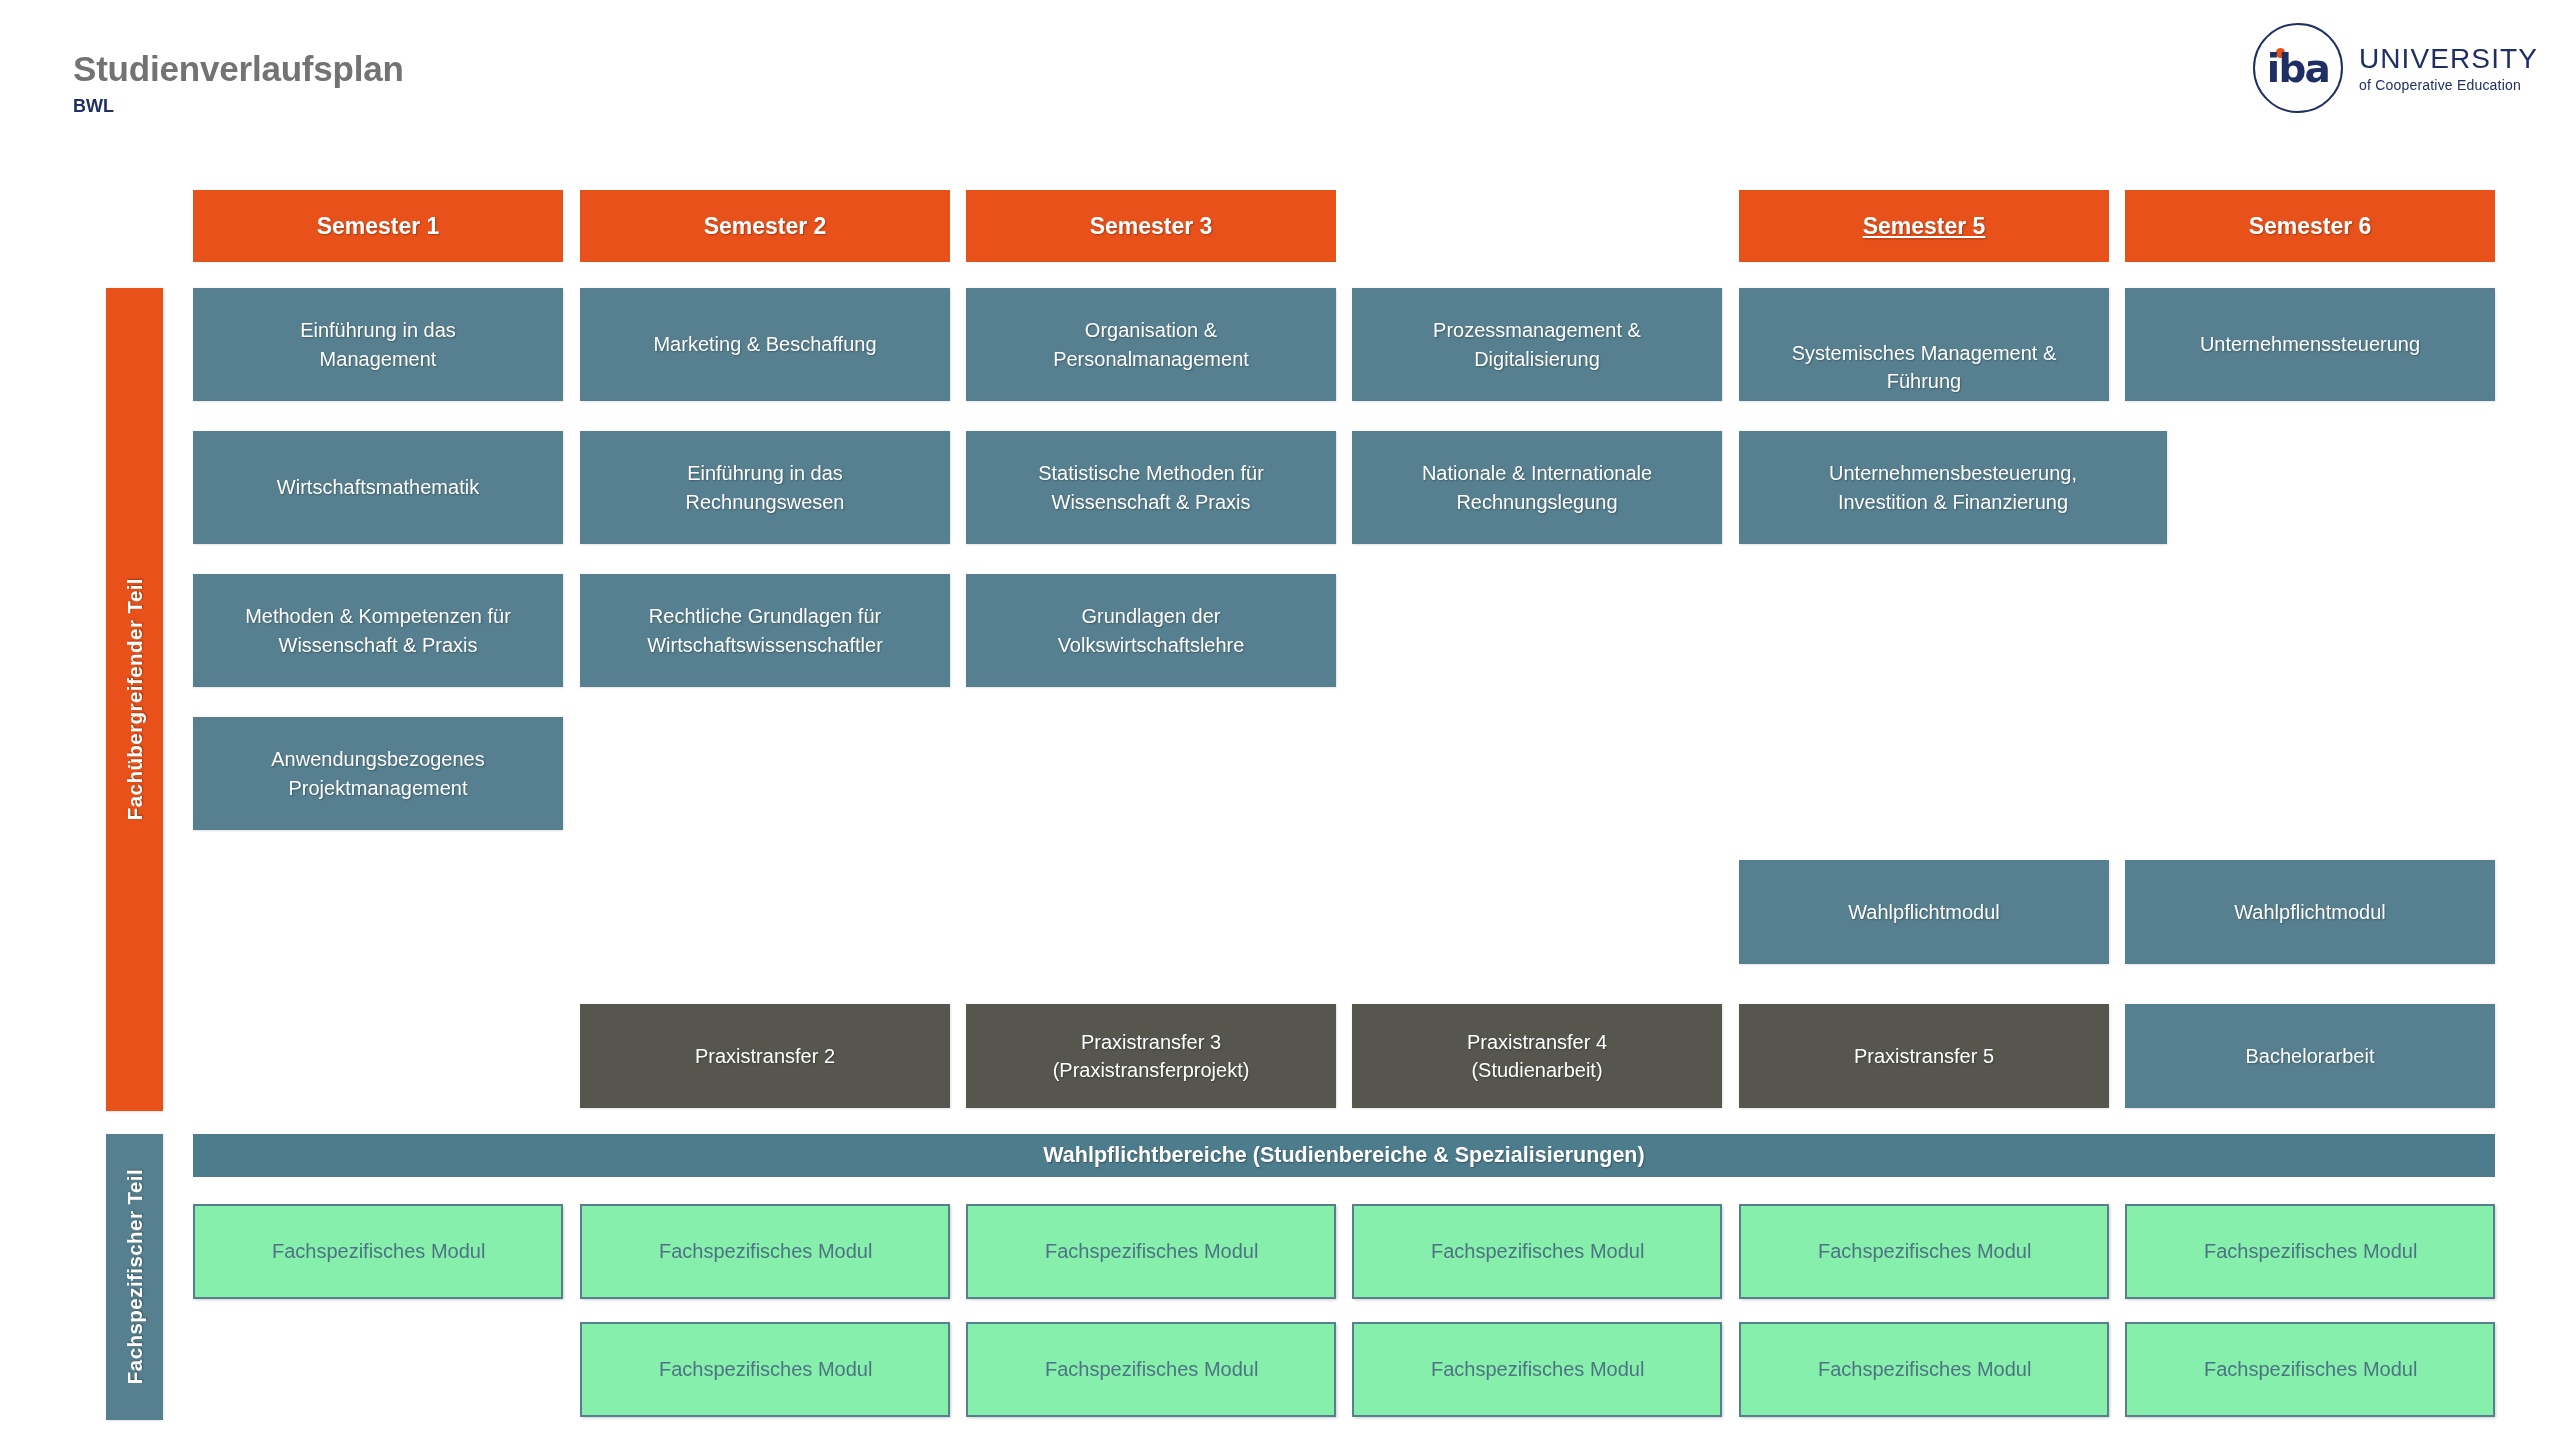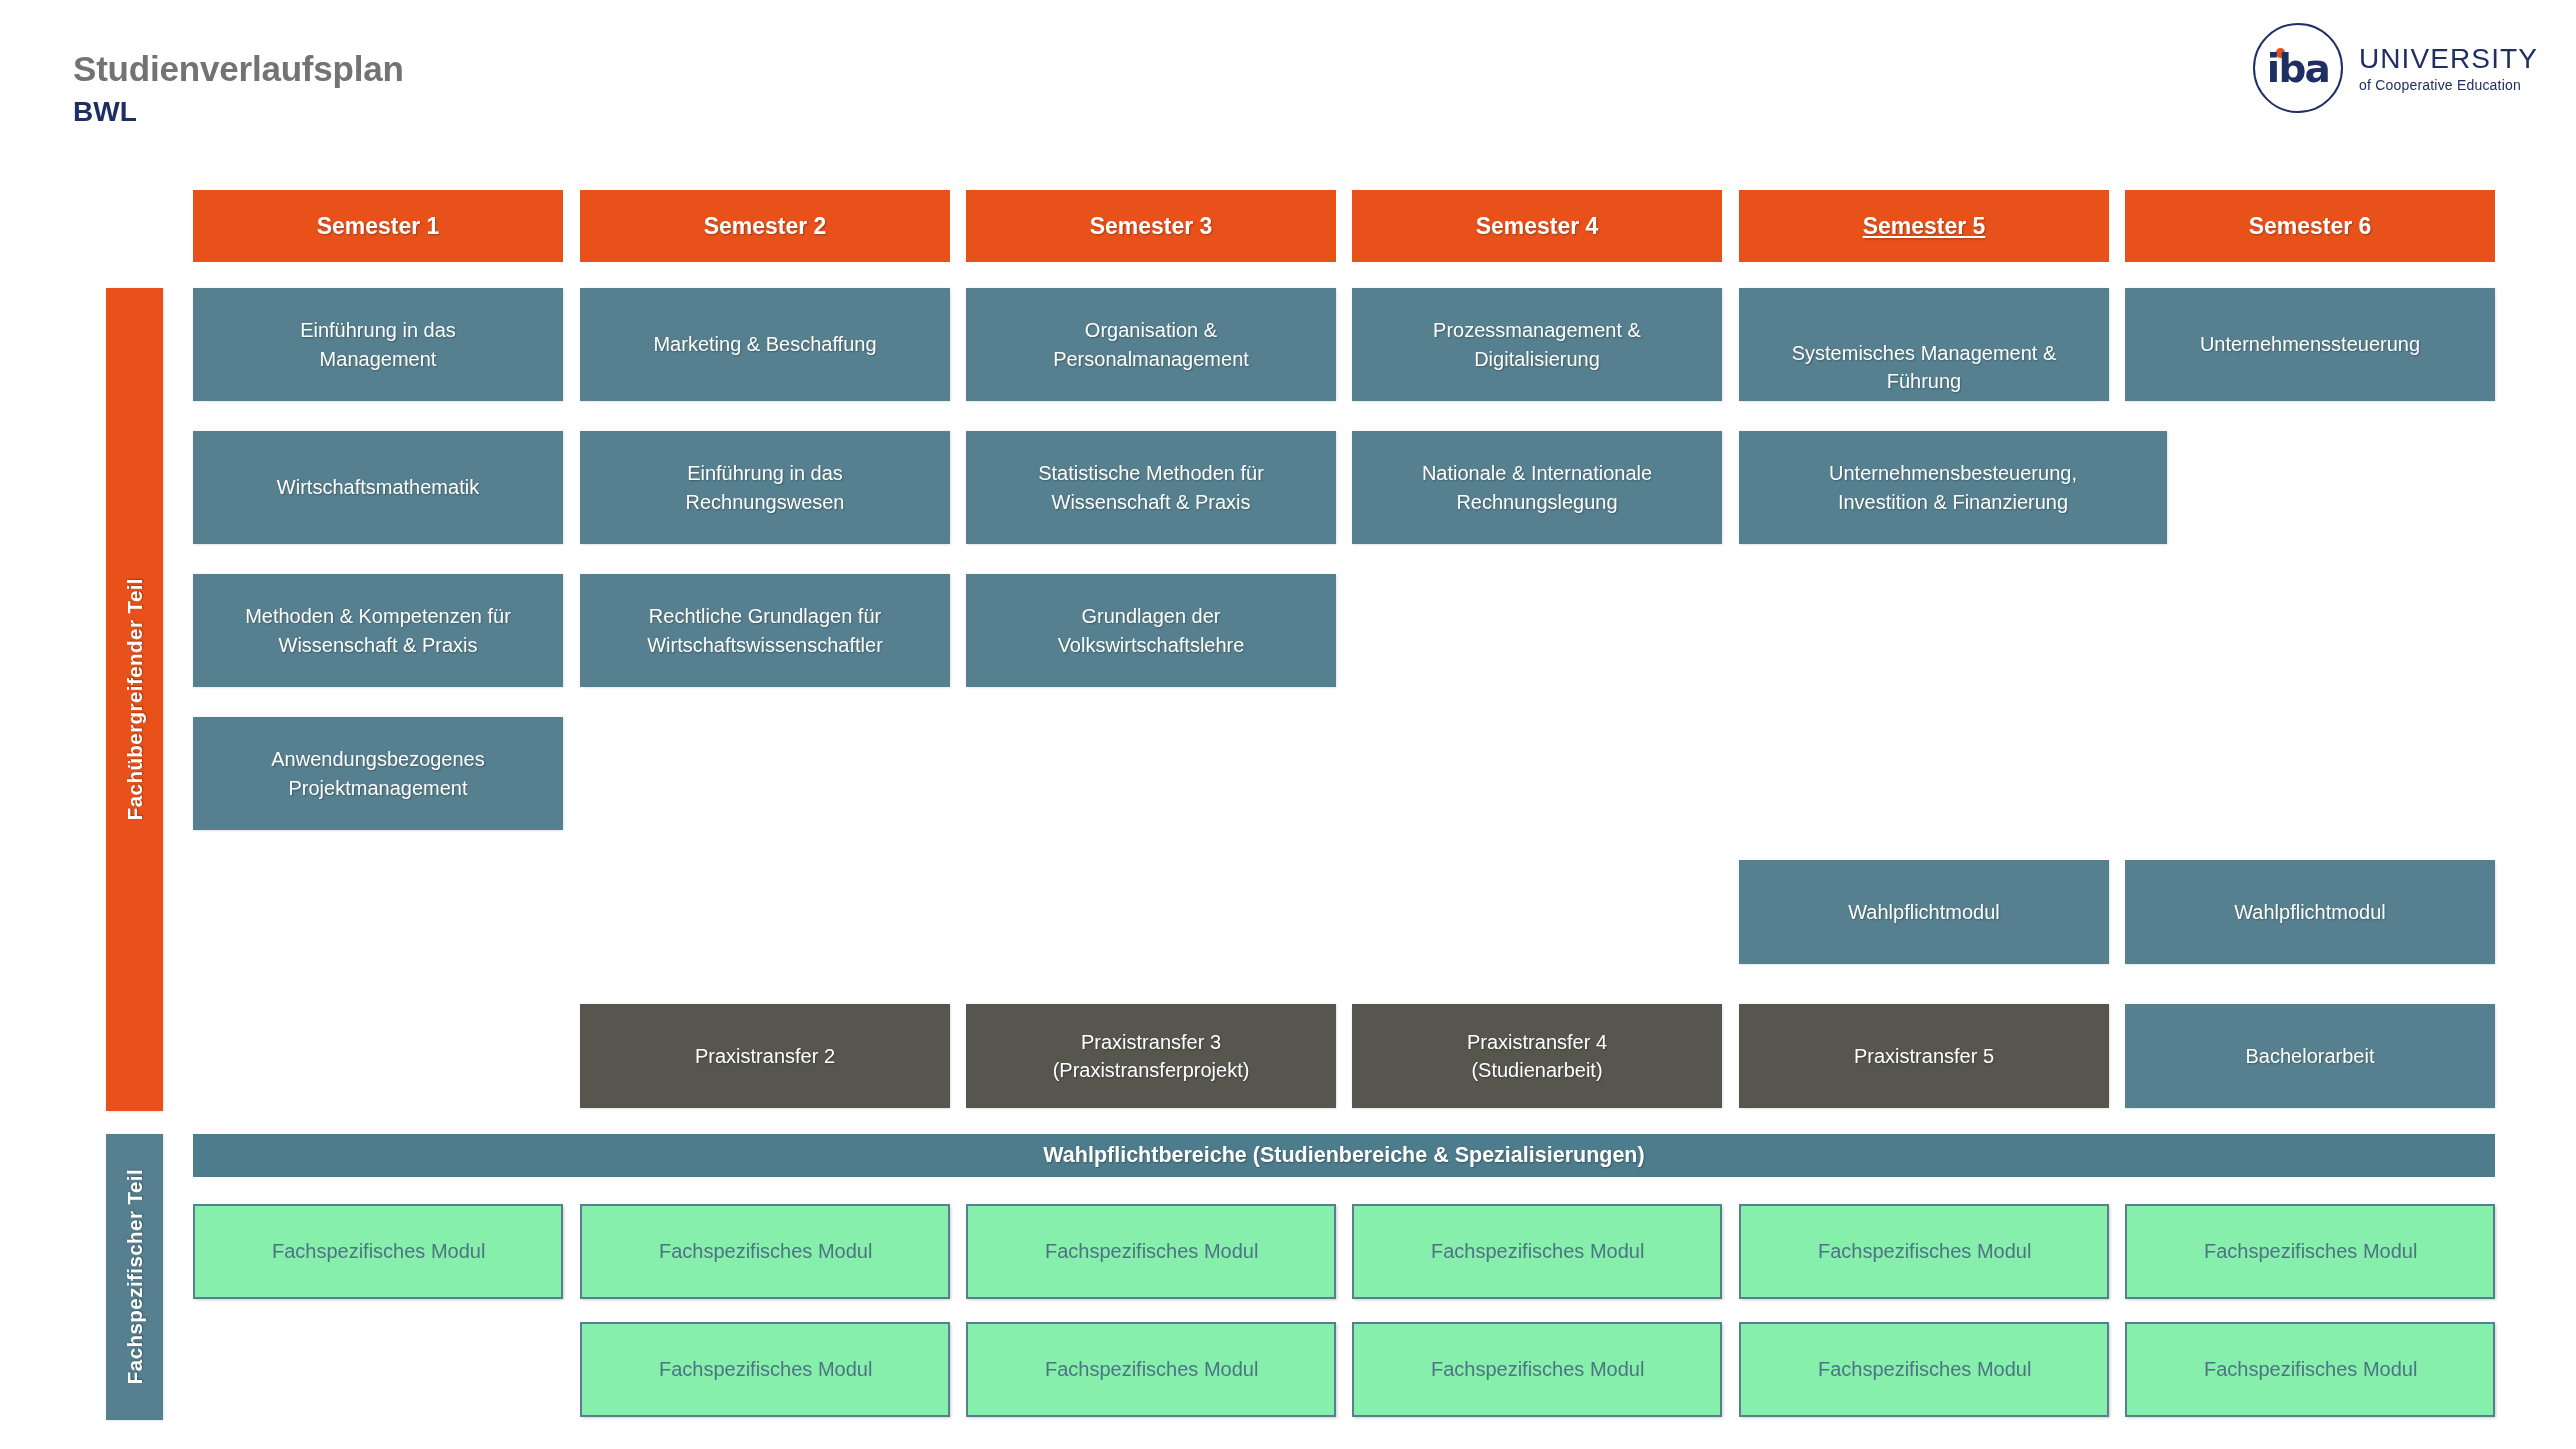--- a/index.html
+++ b/index.html
@@ -30,21 +30,21 @@
   }
   #page-title {
     font-size: 35px;
     font-weight: bold;
     color: #737373;
     letter-spacing: -0.2px;
     line-height: 1.1;
     white-space: nowrap;
   }
   #page-subtitle {
-    font-size: 28px;
+    font-size: 18px;
     font-weight: bold;
     color: #1f2f63;
     margin-top: 8px;
     line-height: 1.1;
   }
 
   
   #logo {
     position: absolute;
     right: 38px;
@@ -207,23 +207,20 @@
 <div id="plan">
     <div class="col-head" style="left: 193px; top: 190px; width: 370px; height: 72px;">
       <span>Semester 1</span>
     </div>
     <div class="col-head" style="left: 580px; top: 190px; width: 370px; height: 72px; text-align: center;">
       <span>Semester 2</span>
     </div>
     <div class="col-head" style="left: 966px; top: 190px; width: 370px; height: 72px;">
       <span>Semester 3</span>
     </div>
-    <div class="col-head" style="left: 1352px; top: 190px; width: 370px; height: 72px;">
-      <span>Semester 4</span>
-    </div>
     <div class="col-head" style="left: 1739px; top: 190px; width: 370px; height: 72px; text-decoration: underline;">
       <span>Semester 5</span>
     </div>
     <div class="col-head" style="left: 2125px; top: 190px; width: 370px; height: 72px;">
       <span>Semester 6</span>
     </div>
     <div class="cell teal" style="left: 193px; top: 288px; width: 370px; height: 113px;">
       <div>
         <span>Einführung in  das</span>
         <span>Management</span>

